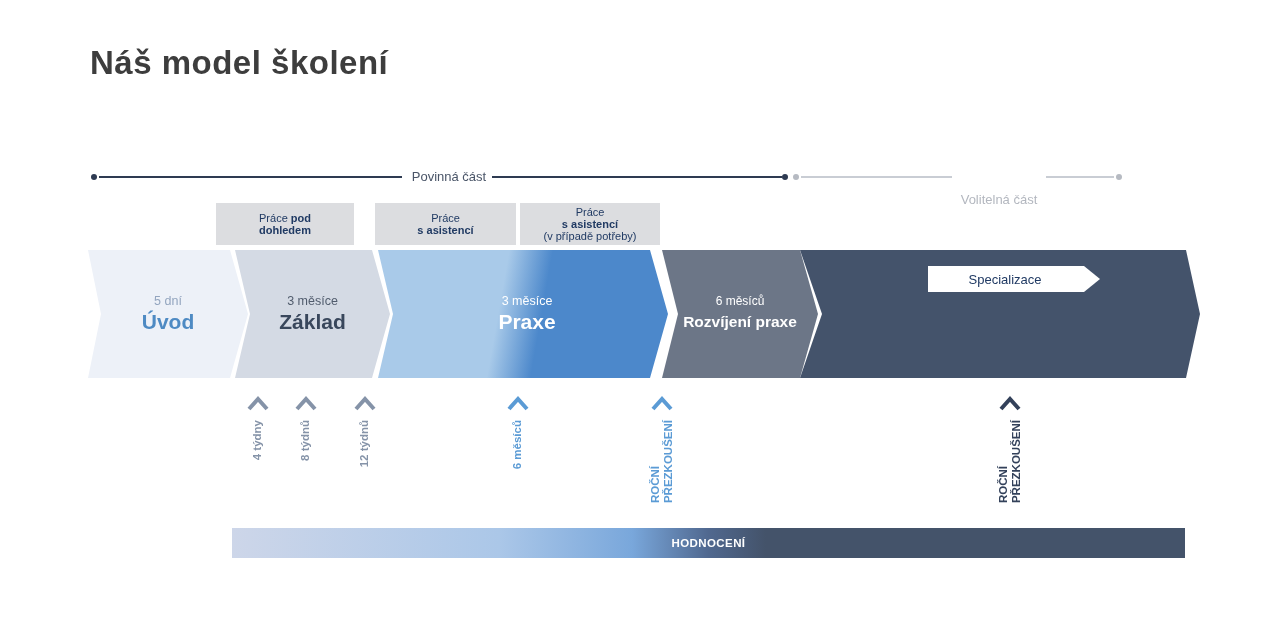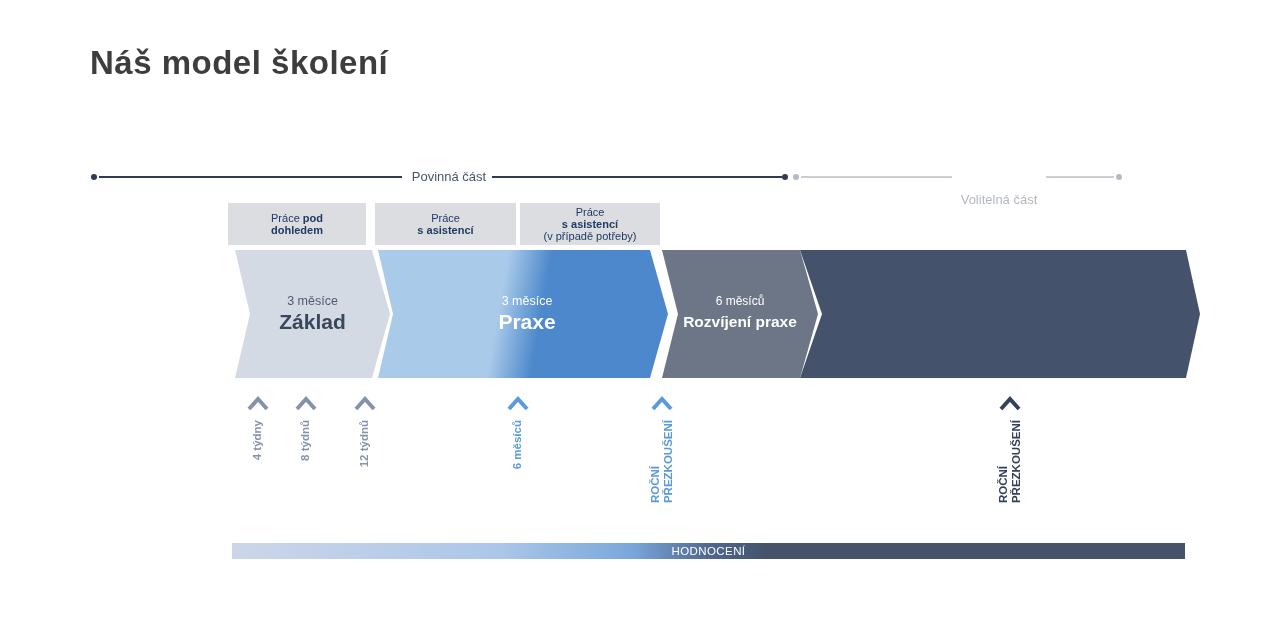--- a/index.html
+++ b/index.html
@@ -81,71 +81,76 @@
     top:420px;writing-mode:vertical-rl;transform:rotate(180deg);
     font-size:11.5px;font-weight:bold;line-height:13px;
   }
   .vlabel span{display:block;}
   .vlabel.grey{color:#8593a8;}
   .vlabel.blue{color:#5b9bd5;}
   .vlabel.dark{color:#33415a;}
 
   
   #eval-bar{
-    left:232px;top:543px;width:953px;height:16px;color:#fff;
+    left:232px;top:528px;width:953px;height:30px;color:#fff;
     background:linear-gradient(to right,#cdd6e9 0%,#abc7e8 28%,#79a7db 42%,#50688f 50%,#44536a 56%,#44536a 100%);
     display:flex;align-items:center;justify-content:center;
-    font-size:11.5px;font-weight:normal;letter-spacing:.4px;
+    font-size:11.5px;font-weight:bold;letter-spacing:.4px;
   }
 </style>
 </head>
 <body>
 
 <div id="canvas">
 
   <div class="abs" id="title">Náš model školení</div>
 
   <div class="abs tl-dot dark" style="left:91px;"></div>
   <div class="abs tl-line dark" style="left:99px;width:303px;"></div>
   <div class="abs tl-text dark" style="left:408px;width:82px;text-align:center;">Povinná část</div>
   <div class="abs tl-line dark" style="left:492px;width:290px;"></div>
   <div class="abs tl-dot dark" style="left:782px;"></div>
   <div class="abs tl-dot light" style="left:793px;"></div>
   <div class="abs tl-line light" style="left:801px;width:151px;"></div>
   <div class="abs tl-text light" style="left:956px;width:86px;text-align:center;">Volitelná část</div>
   <div class="abs tl-line light" style="left:1046px;width:68px;"></div>
   <div class="abs tl-dot light" style="left:1116px;"></div>
 
-  <div class="abs hdr" style="left:228px;width:138px;">
+  <div class="abs hdr" style="left:216px;width:138px;">
     <div><span>Práce</span><span class="b gap">pod</span></div>
     <div class="b">dohledem</div>
   </div>
   <div class="abs hdr" style="left:375px;width:141px;">
     <div>Práce</div>
     <div class="b">s asistencí</div>
   </div>
   <div class="abs hdr" style="left:520px;width:140px;line-height:12px;">
     <div>Práce</div>
     <div class="b">s asistencí</div>
     <div>(v případě potřeby)</div>
   </div>
 
+  <div class="abs arrow" id="arrow-uvod">
+    <div class="sub">5 dní</div>
+    <div class="name">Úvod</div>
+  </div>
   <div class="abs arrow" id="arrow-zaklad">
     <div class="sub">3 měsíce</div>
     <div class="name">Základ</div>
   </div>
   <div class="abs arrow" id="arrow-praxe">
     <div class="sub">3 měsíce</div>
     <div class="name">Praxe</div>
   </div>
   <div class="abs arrow" id="arrow-rozvijeni">
     <div class="sub">6 měsíců</div>
     <div class="name">Rozvíjení praxe</div>
   </div>
   <div class="abs arrow" id="arrow-navazujici">
+    <div class="subarrow" id="subarrow-specializace">Specializace</div>
   </div>
 
   <div class="abs caret grey" style="left:246px;">
     <svg width="24" height="16" viewBox="0 0 24 16">
         <path d="M3 13 L12 3 L21 13" fill="none" stroke="currentColor" stroke-width="4"></path>
       </svg>
   </div>
   <div class="abs caret grey" style="left:294px;">
     <svg width="24" height="16" viewBox="0 0 24 16">
         <path d="M3 13 L12 3 L21 13" fill="none" stroke="currentColor" stroke-width="4"></path>

